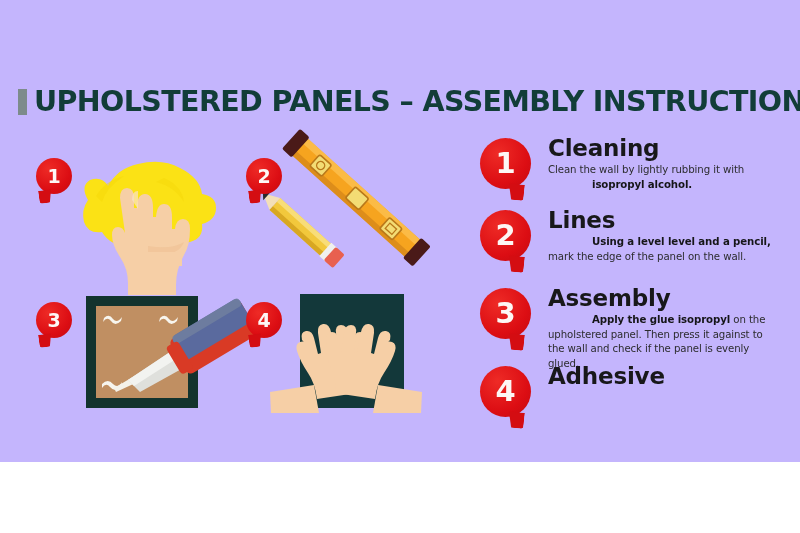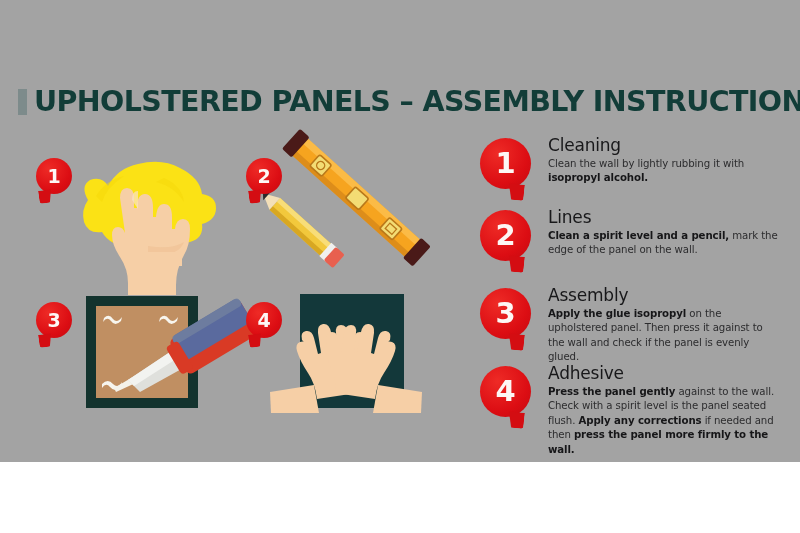--- a/index.html
+++ b/index.html
@@ -13,21 +13,21 @@
   body {
     background: #ffffff;
     font-family: "Liberation Sans", sans-serif;
     position: relative;
   }
 
   .page {
     position: relative;
     width: 800px;
     height: 462px;
-    background: #a3a3a3;
+    background: #c4b5fd;
   }
 
   
   .title-row {
     position: absolute;
     left: 18px;
     top: 85px;
     display: flex;
     align-items: center;
     gap: 7px;
@@ -122,35 +122,35 @@
   .step-3 { top: 286px; }
   .step-4 { top: 364px; }
 
   .step .badge-step { left: 0; top: 2px; }
 
   .step-body {
     margin-left: 68px;
   }
   .step-title {
     font-family: "DejaVu Sans", sans-serif;
-    font-size: 17px;
-    font-weight: normal;
+    font-size: 23px;
+    font-weight: bold;
     color: #18181a;
     letter-spacing: -0.2px;
     line-height: 1.1;
     margin-bottom: 2px;
   }
   .step-desc {
     font-family: "DejaVu Sans", sans-serif;
     font-size: 10.2px;
     color: #2c2c2e;
     line-height: 1.42;
     letter-spacing: -0.1px;
   }
-  .step-desc b { font-weight: bold; color: #161618; }
+  .step-desc b { font-weight: bold; color: #161618; margin-left: 44px; }
 </style>
 </head>
 <body>
 
 <div class="page">
 
   <div class="title-row">
     <span class="title-dash"></span>
     <span class="title-text">UPHOLSTERED PANELS – ASSEMBLY INSTRUCTION</span>
   </div>
@@ -261,37 +261,36 @@
       <div class="step-desc"><span>Clean the wall by lightly rubbing it with </span><b>isopropyl alcohol.</b></div>
     </div>
   </div>
 
   <div class="step step-2">
     <div class="badge badge-step" style="position:absolute;">
       <span>2</span>
     </div>
     <div class="step-body">
       <div class="step-title">Lines</div>
-      <div class="step-desc"><b>Clean a spirit level and a pencil,</b><span> mark the edge of the panel on the wall.</span></div>
+      <div class="step-desc"><b>Using a level level and a pencil,</b><span> mark the edge of the panel on the wall.</span></div>
     </div>
   </div>
 
   <div class="step step-3">
     <div class="badge badge-step" style="position:absolute;">
       <span>3</span>
     </div>
     <div class="step-body">
       <div class="step-title">Assembly</div>
       <div class="step-desc"><b>Apply the glue isopropyl</b><span> on the upholstered panel. Then press it against to the wall and check if the panel is evenly glued.</span></div>
     </div>
   </div>
 
   <div class="step step-4">
     <div class="badge badge-step" style="position:absolute;">
       <span>4</span>
     </div>
     <div class="step-body">
       <div class="step-title">Adhesive</div>
-      <div class="step-desc"><b>Press the panel gently</b><span> against to the wall. Check with a spirit level is the panel seated flush. </span><b>Apply any corrections</b><span> if needed and then </span><b>press the panel more firmly to the wall.</b></div>
     </div>
   </div>
 
 </div>
 
 </body></html>

